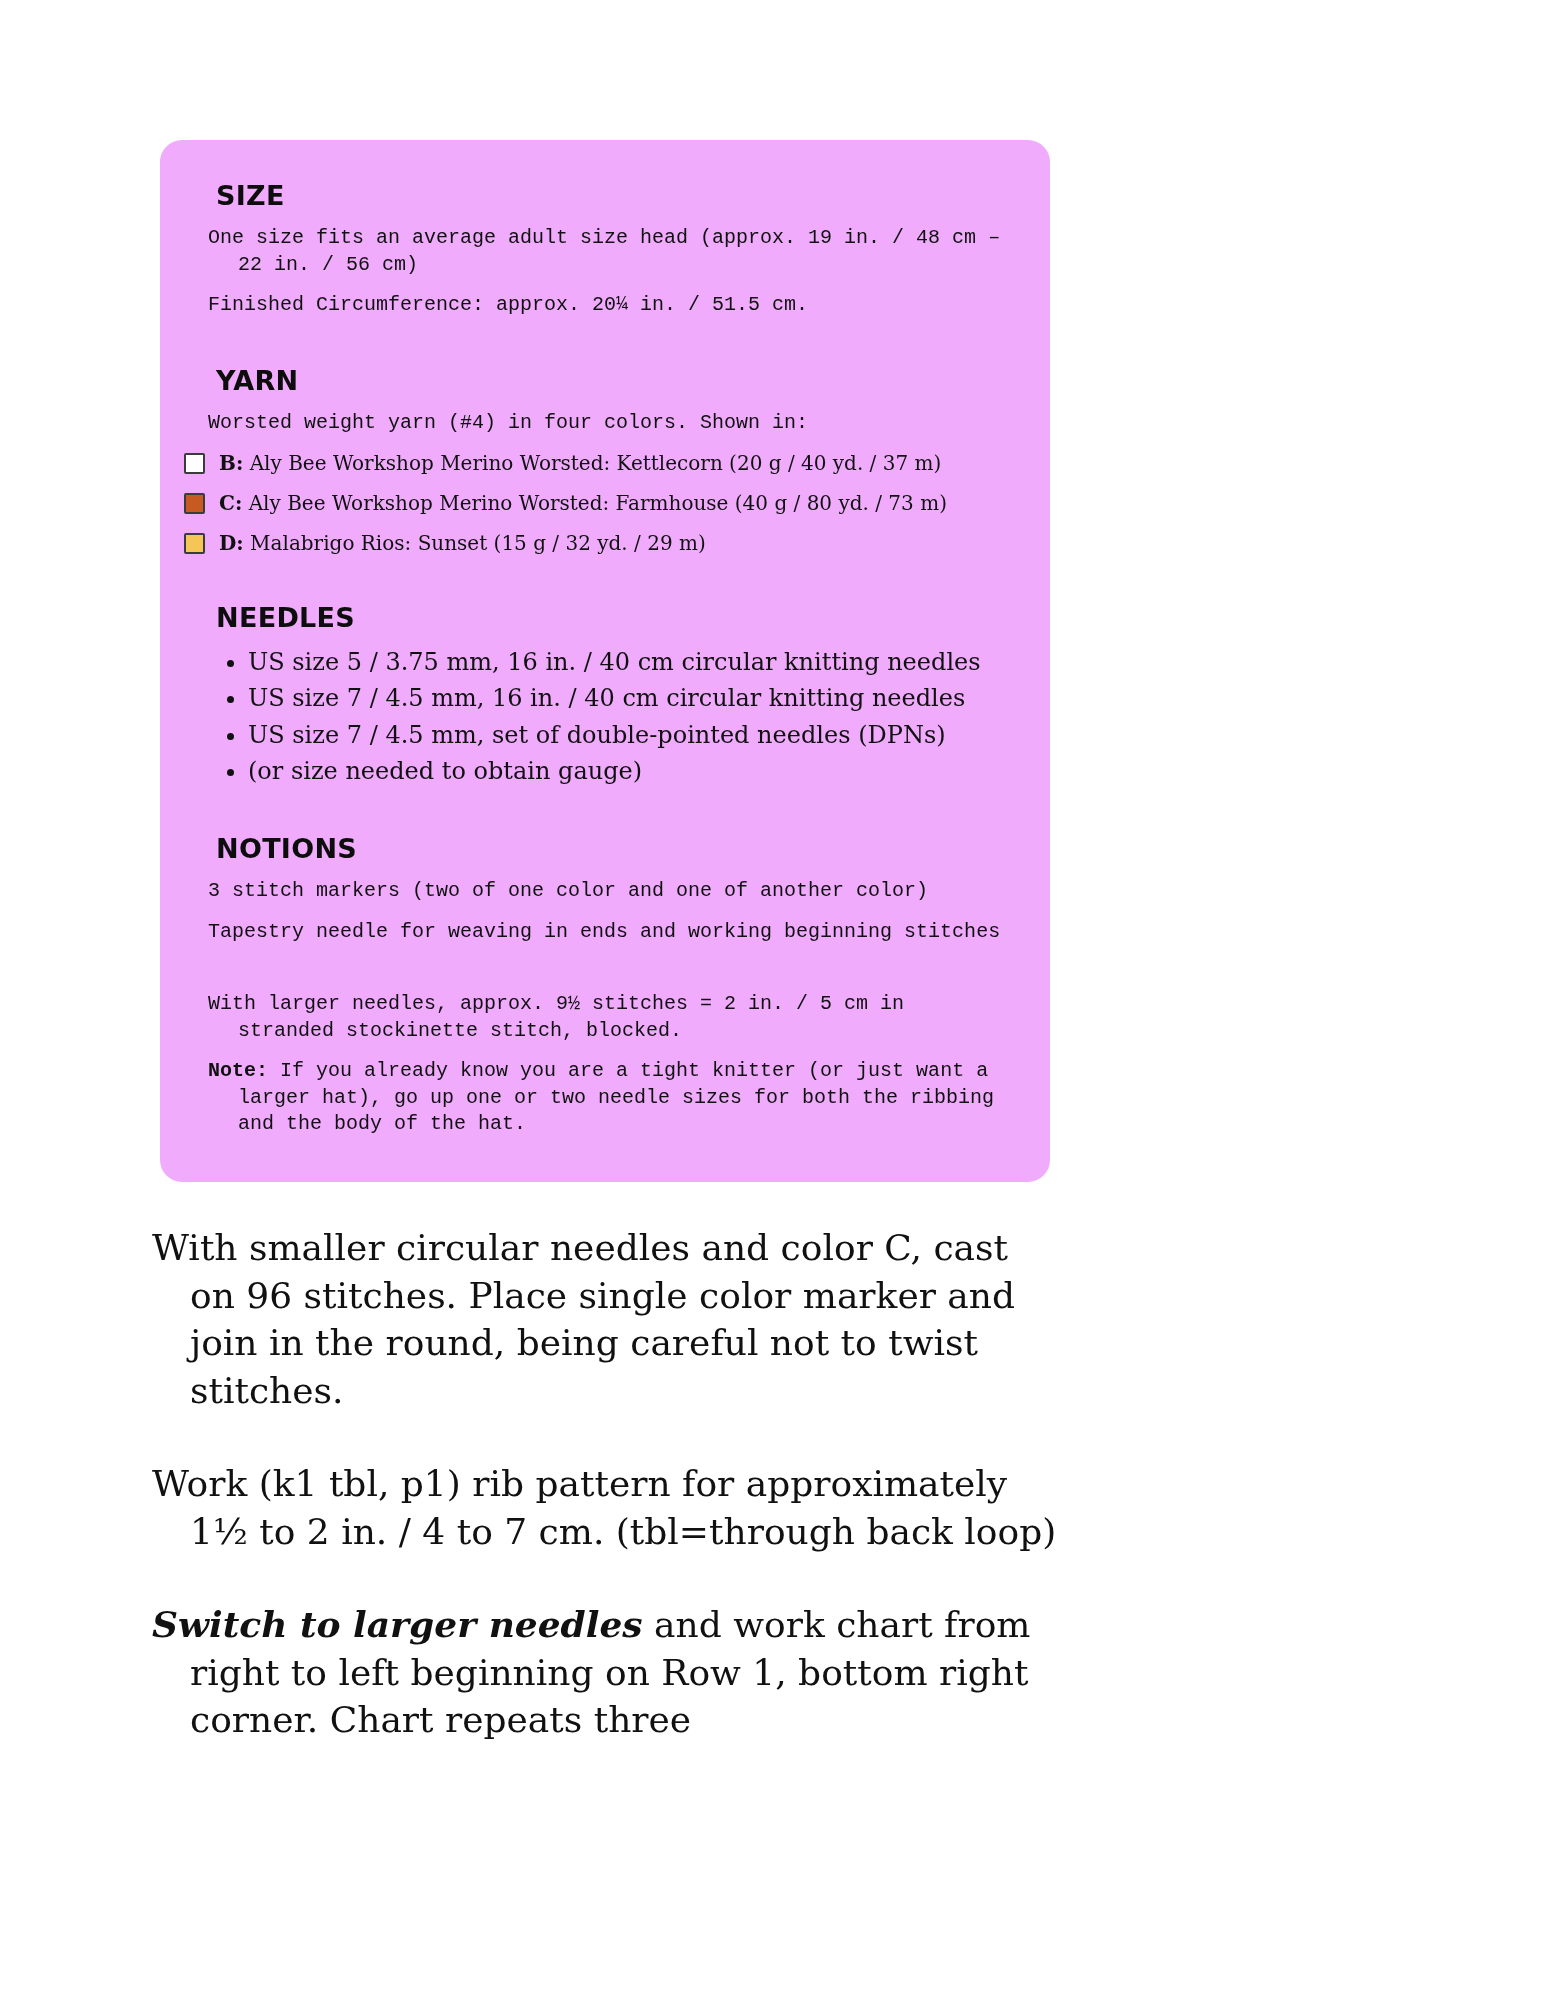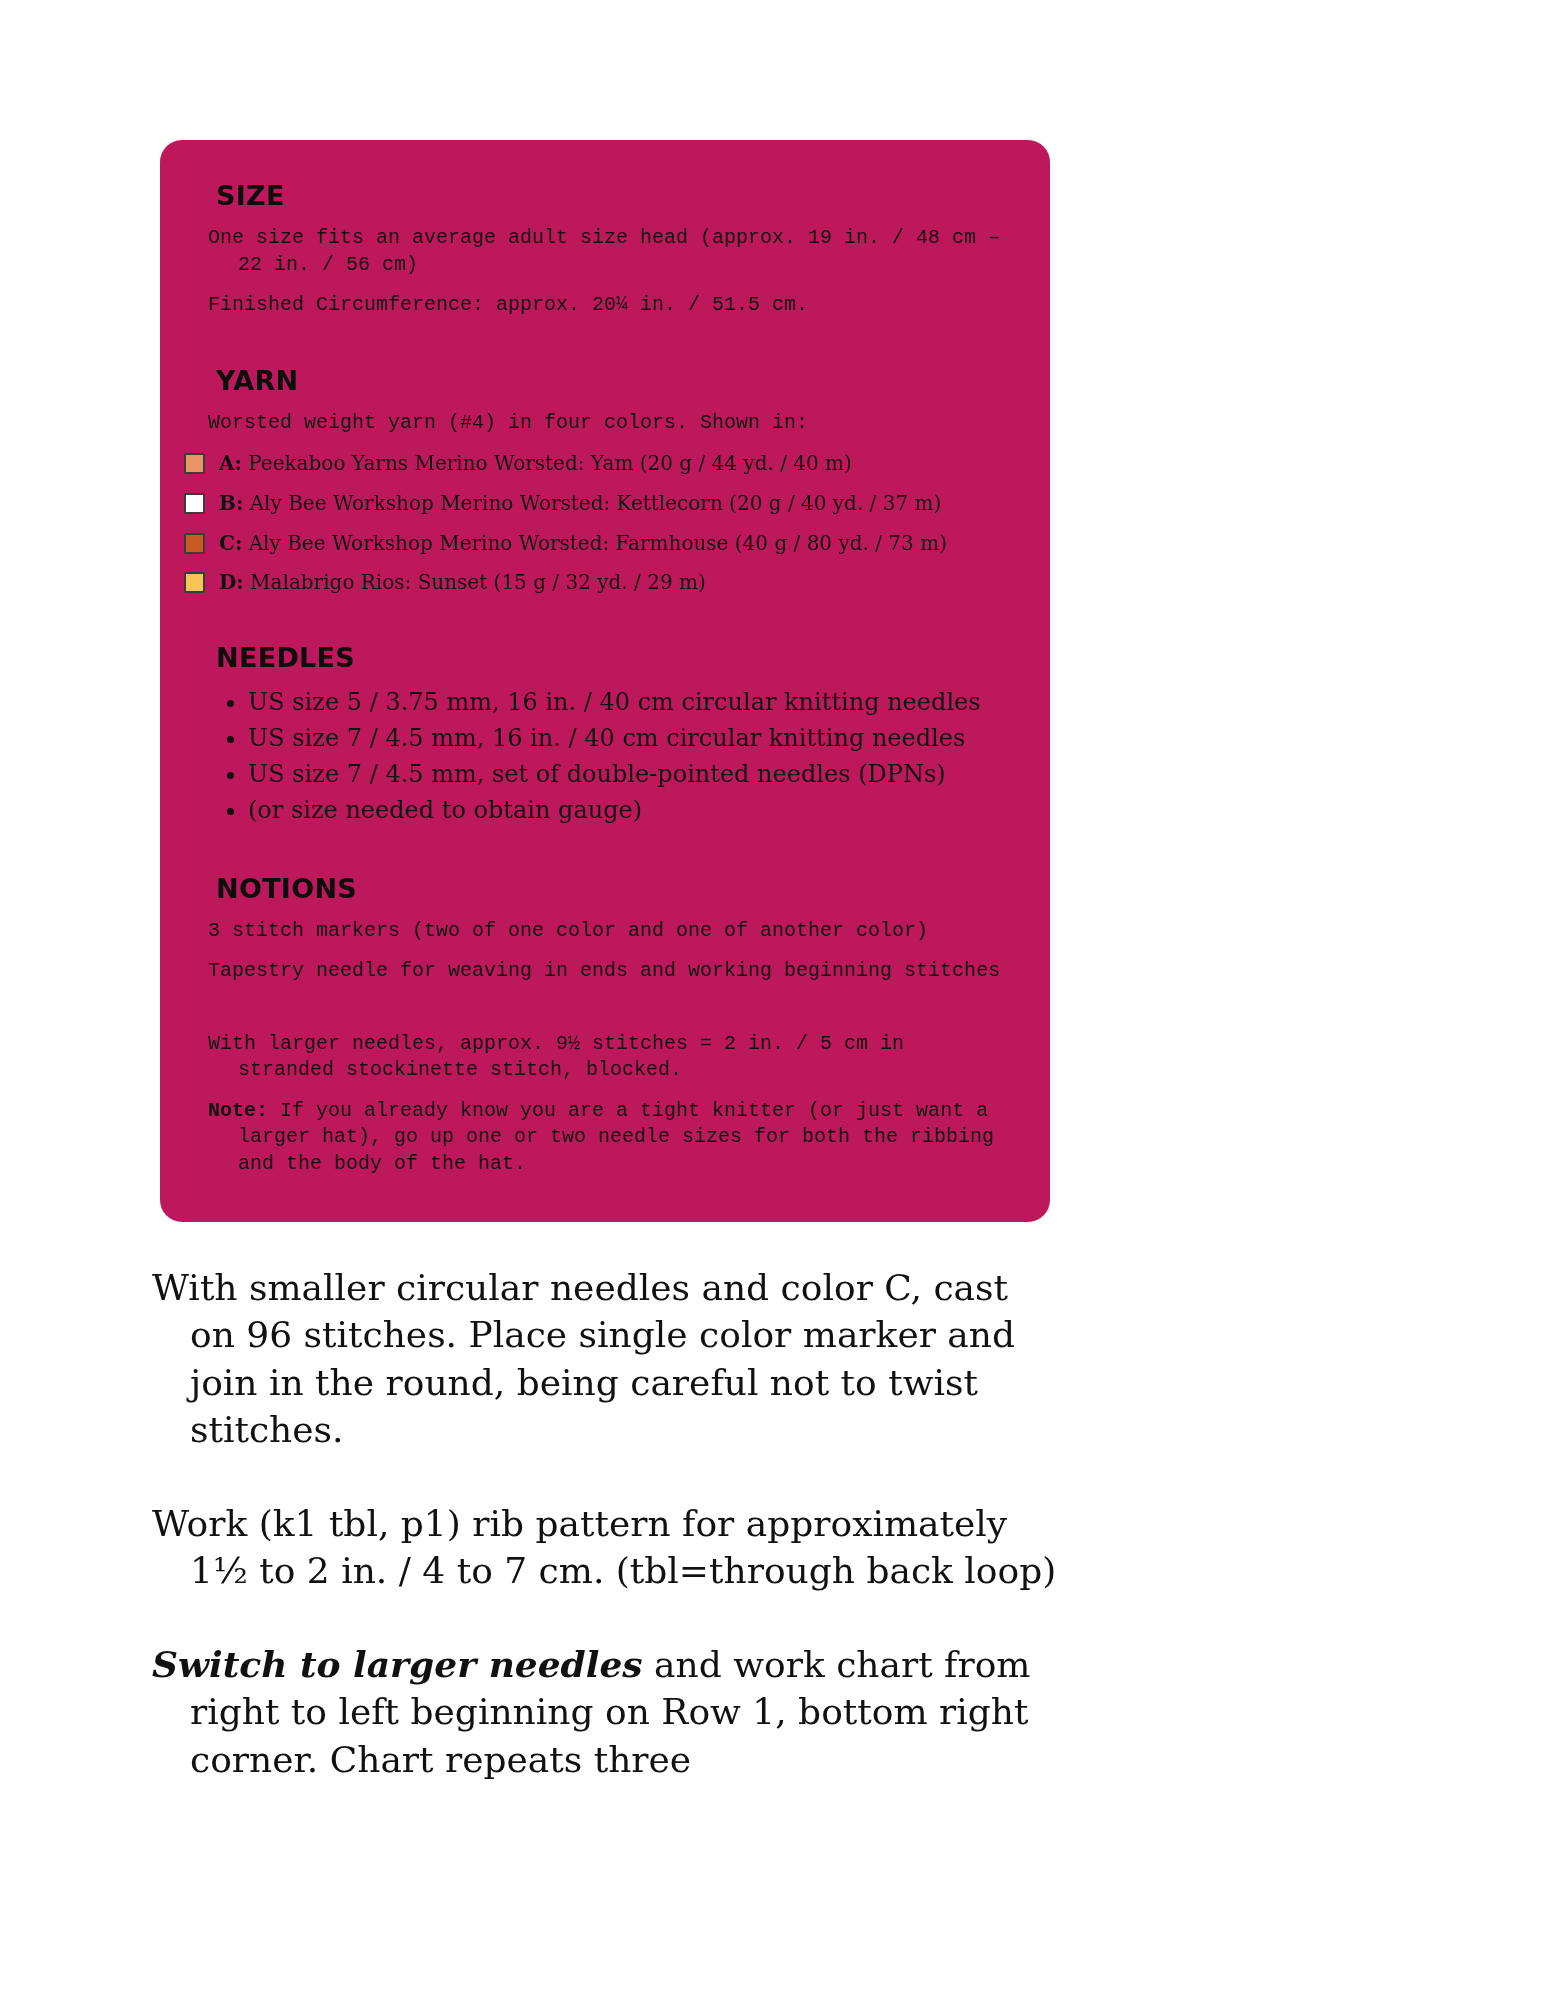--- a/index.html
+++ b/index.html
@@ -14,21 +14,21 @@
   .page {
     position: relative;
     width: 1551px;
     min-height: 2007px;
     background: #ffffff;
   }
   .info-card {
     margin: 140px 0 0 160px;
     width: 890px;
     padding: 40px 46px 44px 48px;
-    background: #be185d;
+    background: #f0abfc;
     border-radius: 22px;
   }
   .section { margin: 0; }
   .section + .section { margin-top: 46px; }
   .section-heading {
     font-family: "DejaVu Sans", sans-serif;
     font-size: 27px;
     font-weight: bold;
     letter-spacing: 0.3px;
     color: #0d0d0d;
@@ -104,24 +104,20 @@
       <h2 class="section-heading">SIZE</h2>
       <p class="card-text hang">One size fits an average adult size head (approx. 19 in. / 48 cm – 22 in. / 56 cm)</p>
       <p class="card-text hang">Finished Circumference: approx. 20¼ in. / 51.5 cm.</p>
     </div>
 
     <div class="section">
       <h2 class="section-heading">YARN</h2>
       <p class="card-text">Worsted weight yarn (#4) in four colors. Shown in:</p>
       <div class="yarn-list">
         <div class="yarn-item">
-          <span class="swatch" style="background-color: rgb(234, 148, 104);"></span>
-          <span><b class="bold">A:</b> <span>Peekaboo Yarns Merino Worsted: Yam (20 g / 44 yd. / 40 m)</span></span>
-        </div>
-        <div class="yarn-item">
           <span class="swatch" style="background-color: rgb(255, 255, 255);"></span>
           <span><b class="bold">B:</b> <span>Aly Bee Workshop Merino Worsted: Kettlecorn (20 g / 40 yd. / 37 m)</span></span>
         </div>
         <div class="yarn-item">
           <span class="swatch" style="background-color: rgb(198, 90, 34);"></span>
           <span><b class="bold">C:</b> <span>Aly Bee Workshop Merino Worsted: Farmhouse (40 g / 80 yd. / 73 m)</span></span>
         </div>
         <div class="yarn-item">
           <span class="swatch" style="background-color: rgb(245, 197, 88);"></span>
           <span><b class="bold">D:</b> <span>Malabrigo Rios: Sunset (15 g / 32 yd. / 29 m)</span></span>

